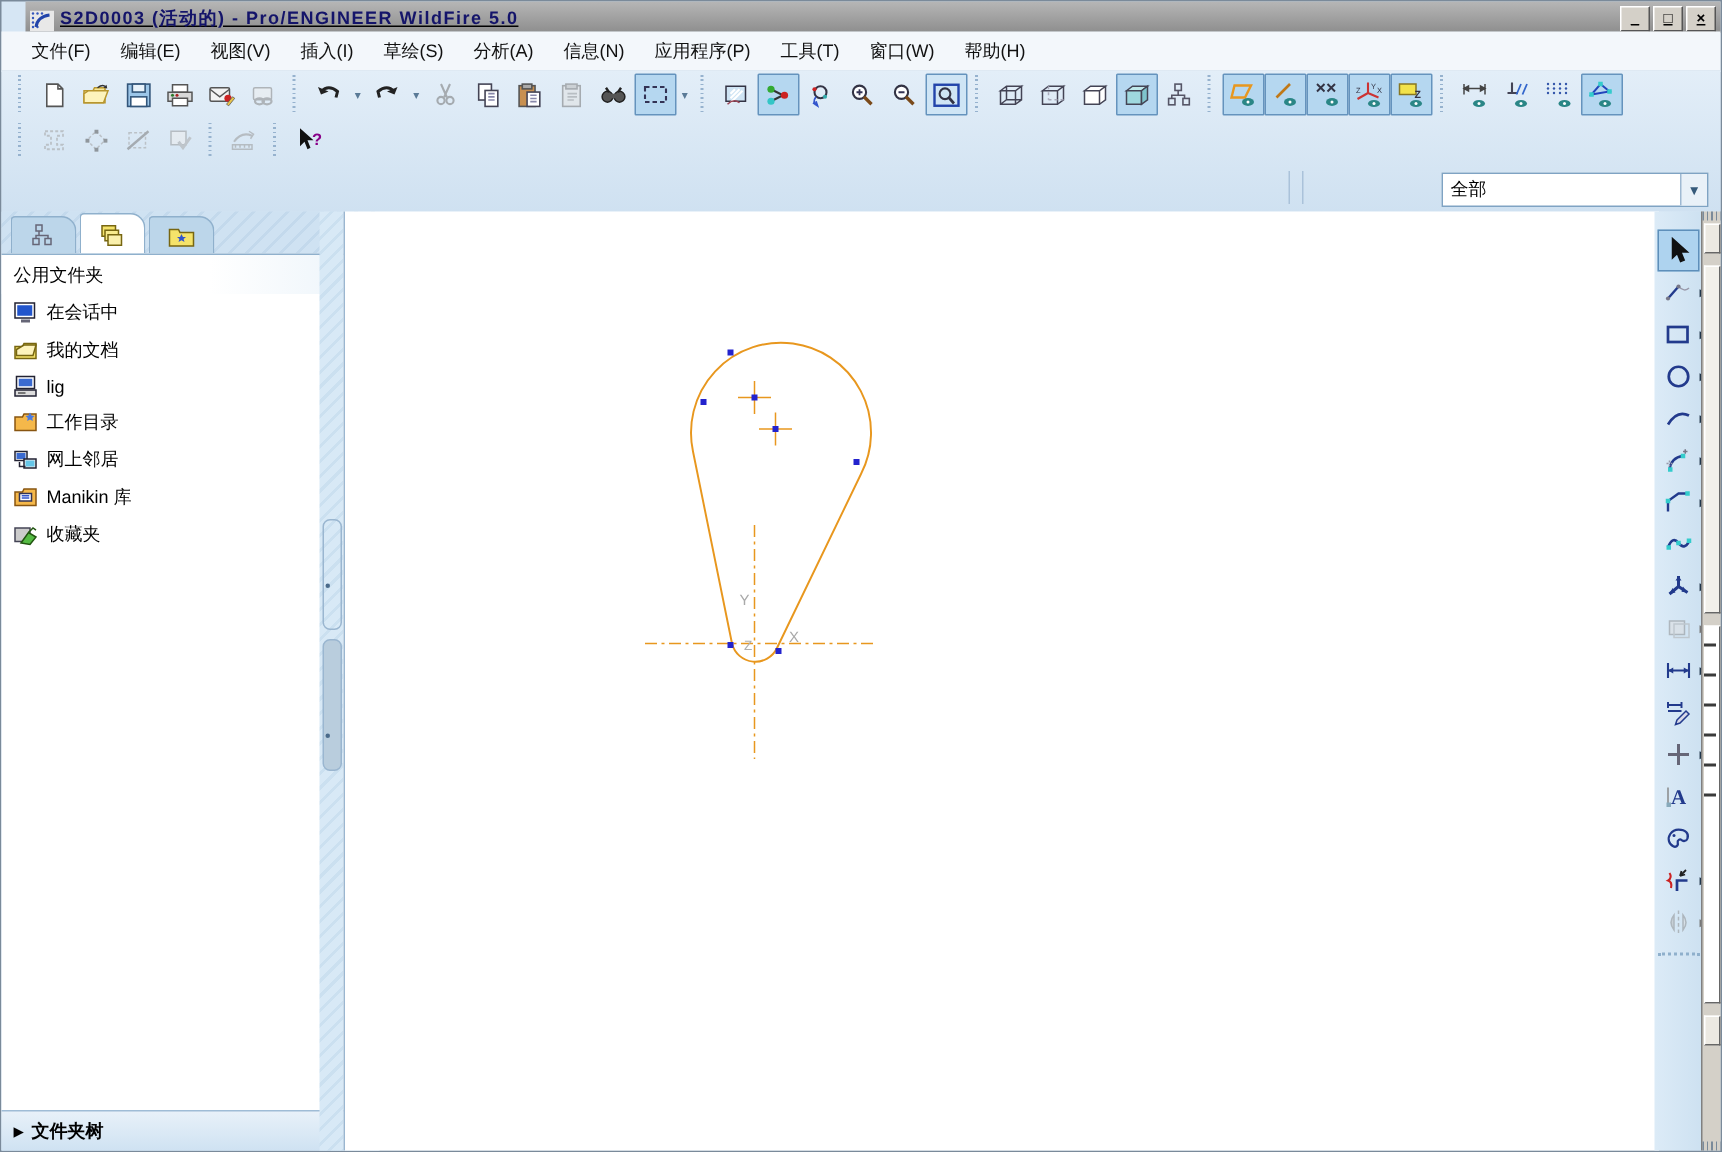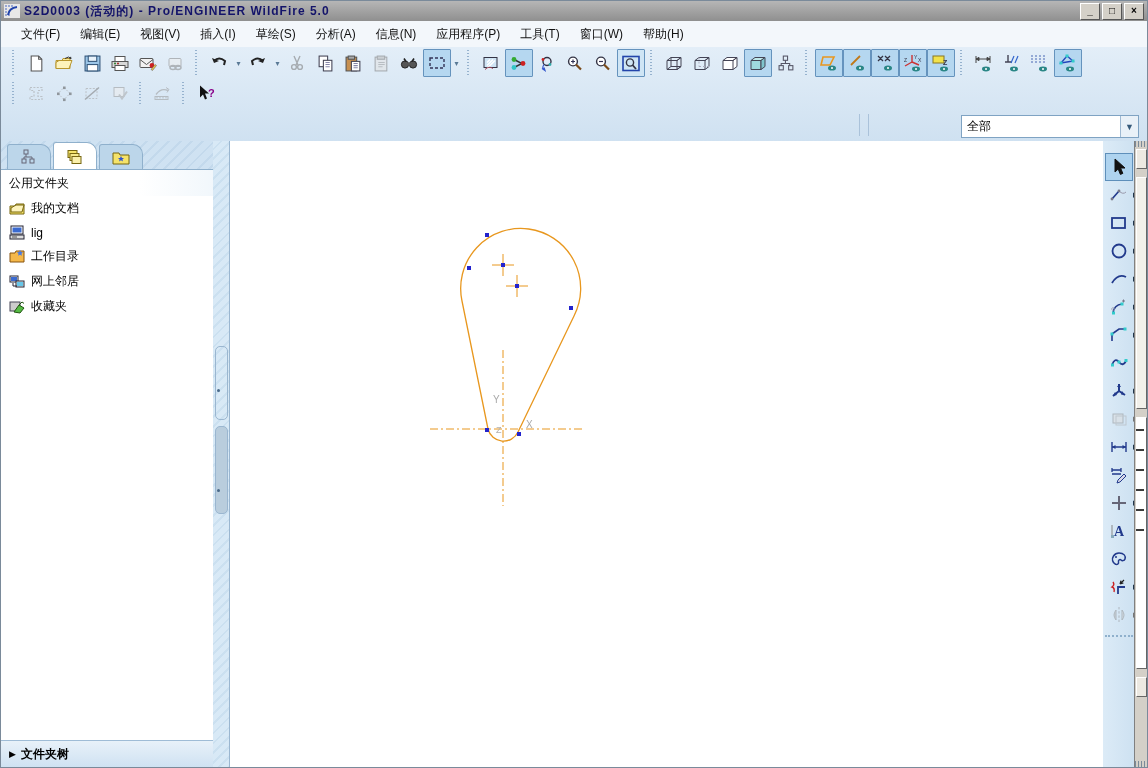--- a/index.html
+++ b/index.html
@@ -1,22 +1,22 @@
 <!DOCTYPE html>
 <html><head>
 <meta charset="utf-8">
 <style>
   html,body{margin:0;padding:0;width:1148px;height:768px;overflow:hidden;
     font-family:"Liberation Sans","DejaVu Sans",sans-serif;font-size:12px;
     -webkit-font-smoothing:none;}
   .window{position:absolute;inset:0;background:#d6e6f4;border:1px solid #7a8a9a;box-sizing:border-box;}
   
-  .titlebar{position:absolute;left:0;top:0;right:0;height:20px;
-    background:linear-gradient(#b6b6b6,#8f8f8f);display:flex;align-items:center;
-    border-bottom:1px solid #6f6f6f;}
+  .titlebar{position:absolute;left:16px;top:0;right:0;height:20px;
+    background:linear-gradient(#b6b6b6,#8f8f8f);display:flex;align-items:flex-end;
+    border-bottom:1px solid #6f6f6f;text-decoration:underline;}
   .titlebar .app-icon{width:16px;height:14px;margin:0 4px 0 3px;}
   .title-text{color:#14146a;font-weight:bold;font-size:12px;letter-spacing:1px;white-space:nowrap;}
   .win-btns{margin-left:auto;display:flex;gap:2px;padding-right:3px;}
   .win-btn{width:18px;height:15px;background:#d4d0c8;border:1px solid;
     border-color:#fff #555 #555 #fff;display:flex;align-items:center;justify-content:center;
     font-size:10px;font-weight:bold;color:#000;line-height:1;}
   
   .menubar{position:absolute;left:0;top:20px;right:0;height:26px;background:#f3f7fb;
     border-bottom:1px solid #c2d2e2;display:flex;align-items:center;padding-left:10px;}
   .menu-item{padding:4px 10px;color:#111;white-space:nowrap;}
@@ -491,20 +491,28 @@
         <svg width="18" height="15" viewBox="0 0 18 15">
             <path d="M1 3 h6 l1 2 h9 v9 H1z" fill="#f5e36a" stroke="#776611"></path>
             <path d="M9 6 l1 2 2 0 -1.6 1.4 .6 2 -2-1.2 -2 1.2 .6-2 L6 8 l2 0z" fill="#3355cc"></path>
           </svg>
       </div>
     </div>
     <div class="nav-body">
       <div class="nav-header">公用文件夹</div>
       <div class="nav-item">
         <svg width="16" height="15" viewBox="0 0 16 15">
+            <rect x="1" y="1" width="13" height="10" fill="#fff" stroke="#223"></rect>
+            <rect x="2.5" y="2.5" width="10" height="7" fill="#2255cc"></rect>
+            <rect x="5" y="12" width="6" height="2" fill="#667"></rect>
+          </svg>
+        <span>在会话中</span>
+      </div>
+      <div class="nav-item">
+        <svg width="16" height="15" viewBox="0 0 16 15">
             <path d="M1 5 h5 l1-2 h8 v10 H1z" fill="#f5e36a" stroke="#776611"></path>
             <path d="M2 7 l5-3 8 0 -2 7 H2z" fill="#fdf3bc" stroke="#776611"></path>
           </svg>
         <span>我的文档</span>
       </div>
       <div class="nav-item">
         <svg width="16" height="15" viewBox="0 0 16 15">
             <rect x="2" y="1" width="12" height="8" fill="#fff" stroke="#223"></rect>
             <rect x="3.5" y="2.5" width="9" height="5" fill="#3a6ad0"></rect>
             <rect x="1" y="10" width="14" height="4" fill="#ddd" stroke="#223"></rect>
@@ -521,20 +529,28 @@
       </div>
       <div class="nav-item">
         <svg width="16" height="15" viewBox="0 0 16 15">
             <rect x="1" y="2" width="8" height="6" fill="#fff" stroke="#223"></rect>
             <rect x="2" y="3" width="6" height="4" fill="#3a6ad0"></rect>
             <rect x="7" y="7" width="8" height="6" fill="#eee" stroke="#223"></rect>
             <rect x="8" y="8" width="6" height="4" fill="#66c6e8"></rect>
             <path d="M4 9 v3 h4" stroke="#223" fill="none"></path>
           </svg>
         <span>网上邻居</span>
+      </div>
+      <div class="nav-item">
+        <svg width="16" height="15" viewBox="0 0 16 15">
+            <path d="M1 4 h5 l1-2 h8 v11 H1z" fill="#f5b84a" stroke="#885511"></path>
+            <rect x="4" y="5" width="8" height="5" fill="#fff" stroke="#335"></rect>
+            <path d="M5.5 6.5 h5 M5.5 8 h5" stroke="#3355cc"></path>
+          </svg>
+        <span>Manikin 库</span>
       </div>
       <div class="nav-item">
         <svg width="16" height="15" viewBox="0 0 16 15">
             <rect x="1" y="3" width="10" height="9" fill="#ccc" stroke="#445"></rect>
             <path d="M5 13 l5-7 5 3 -4 5z" fill="#55bb44" stroke="#225511"></path>
             <path d="M10 6 l3-3 2 1.4" stroke="#225511" fill="none"></path>
           </svg>
         <span>收藏夹</span>
       </div>
       <div class="nav-scroll"></div>

